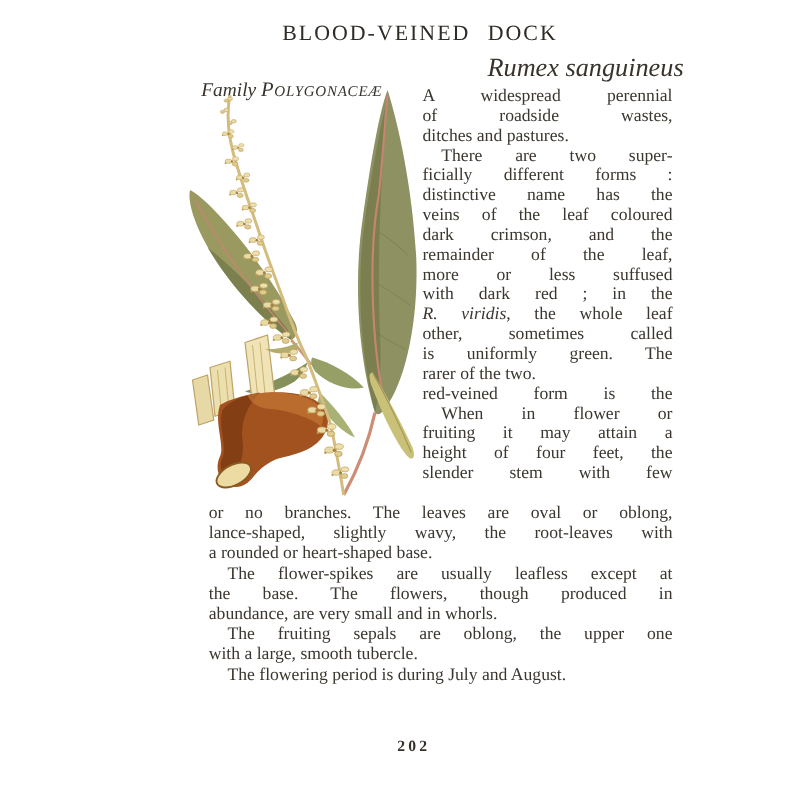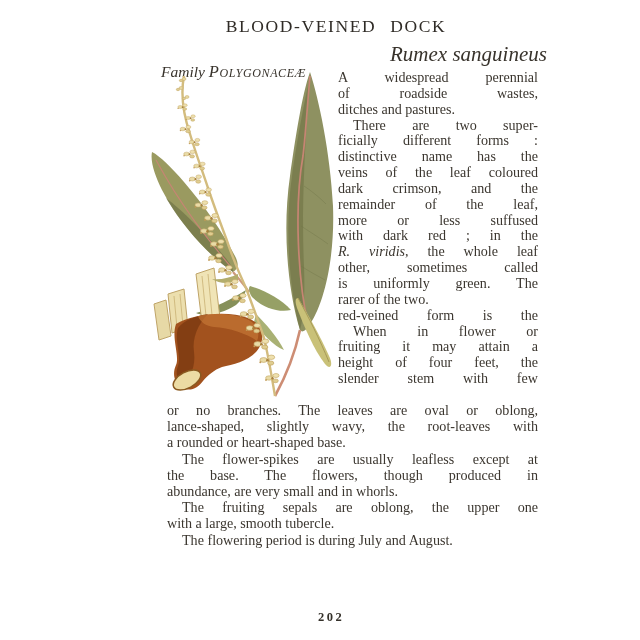--- a/index.html
+++ b/index.html
@@ -26,21 +26,21 @@
   .fullblock{position:absolute;top:402px;left:167px;width:371px;}
   .ln{
     font-size:14.1px;line-height:15.85px;
     text-align:justify;text-align-last:justify;-moz-text-align-last:justify;
   }
   .fullblock .ln{line-height:16.2px;}
   .ln.nj{text-align:right;text-align-last:left;-moz-text-align-last:left;}
   .ln.ind{text-indent:15px;}
   .it{font-style:italic;}
   .pagenum{
-    position:absolute;top:610px;left:331px;transform:translateX(-50%);
+    position:absolute;top:590px;left:331px;transform:translateX(-50%);
     font-size:12.5px;font-weight:bold;letter-spacing:2.5px;color:#35312a;
   }
   .illo{position:absolute;top:66px;left:138px;width:210px;height:372px;}
 </style>
 </head>
 <body>
 
 <div class="page">
 
   <div class="title">BLOOD-VEINED DOCK</div>

